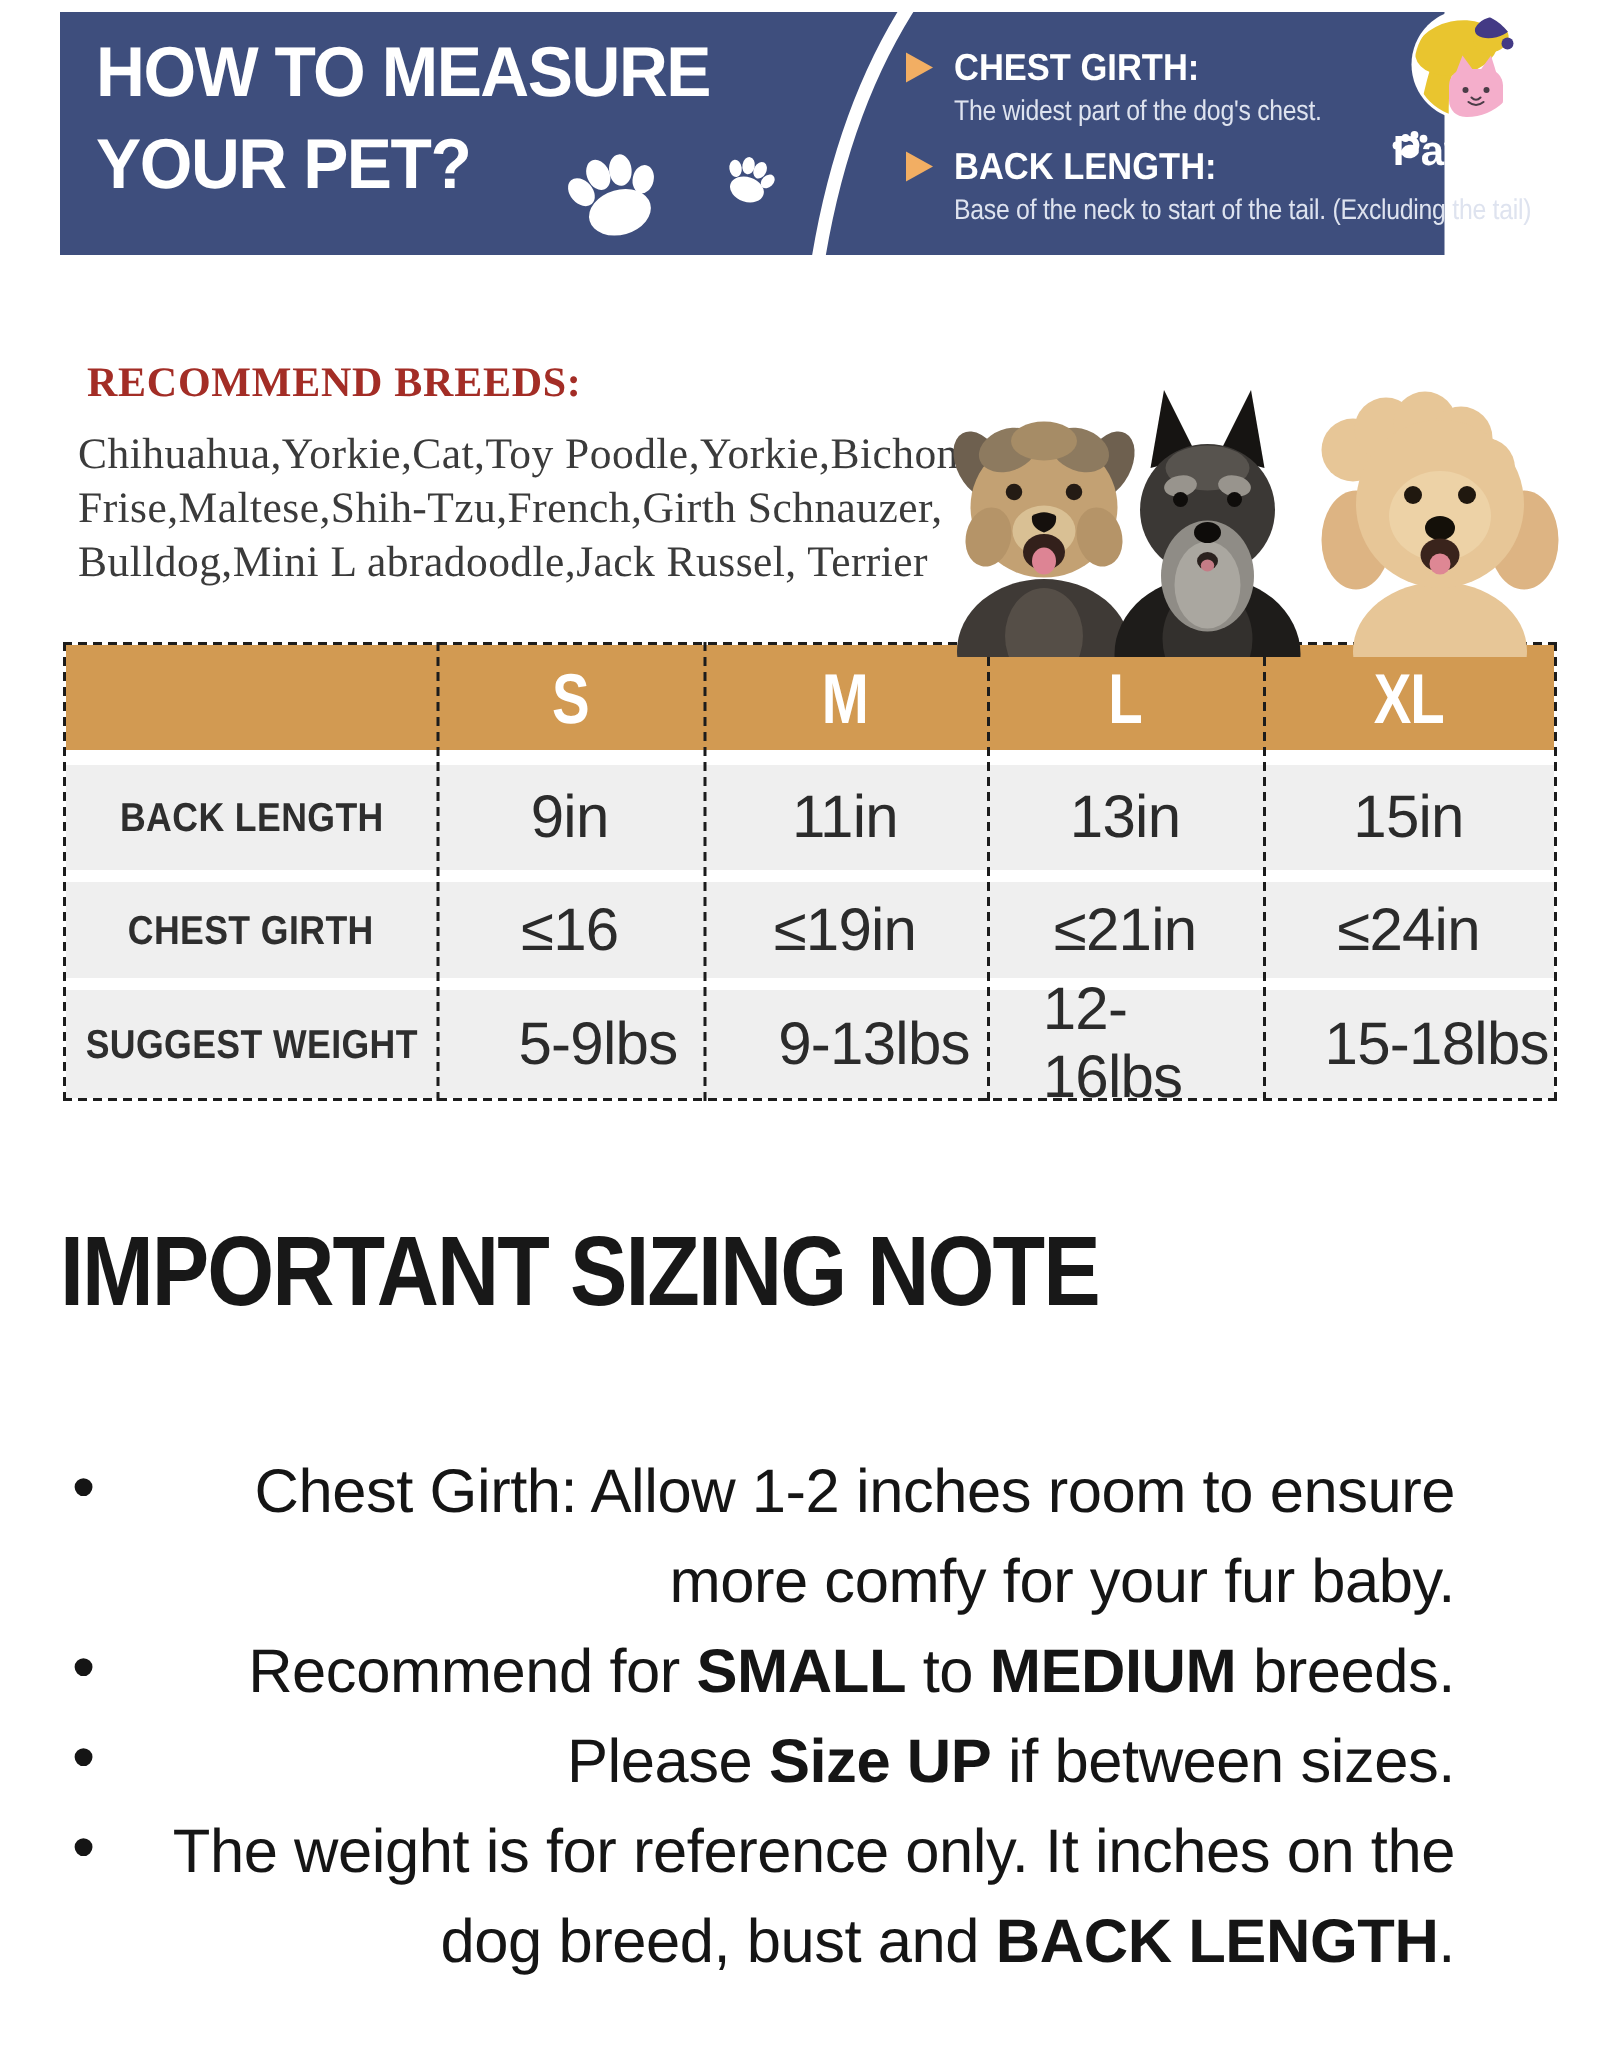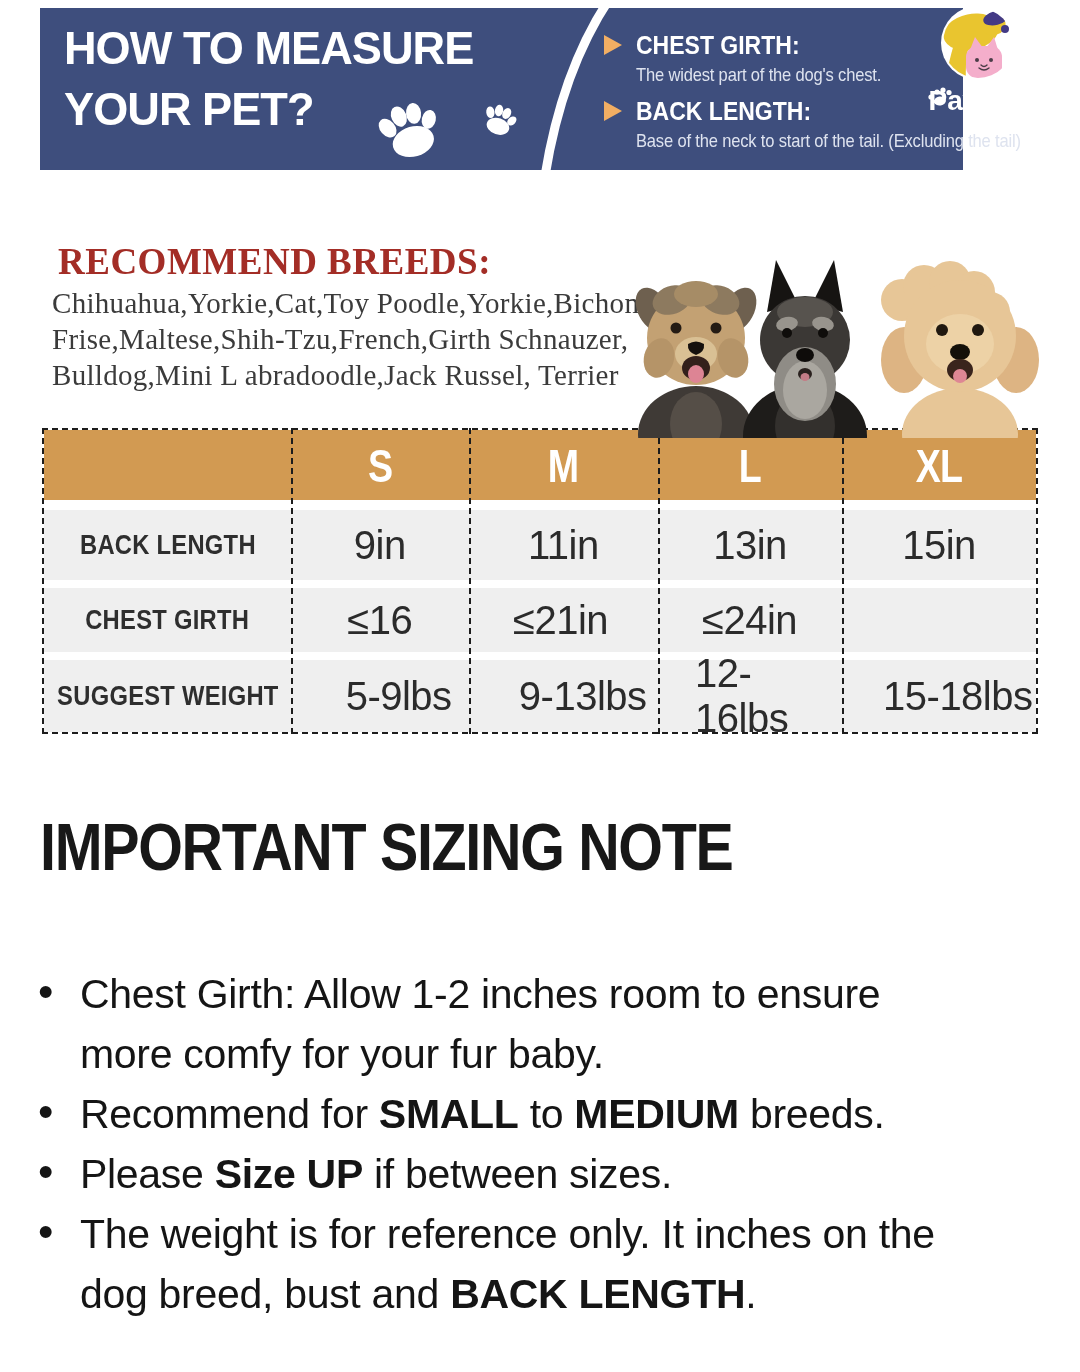--- a/index.html
+++ b/index.html
@@ -20,21 +20,21 @@
          border-left:18px solid #F2AE63; border-top:10px solid transparent; border-bottom:10px solid transparent; }
   .def-term { font-size:25px; font-weight:bold; color:#ffffff; letter-spacing:0;
               transform:scaleX(.92); transform-origin:left; white-space:nowrap; line-height:30px; }
   .def-desc { font-size:19px; color:#DEE3EF; margin-top:3px; line-height:24px;
               transform:scaleX(.87); transform-origin:left; white-space:nowrap; letter-spacing:-0.2px; }
   .logo-svg { position:absolute; left:878px; top:-4px; }
   .logo-text { font-family:"Liberation Sans", sans-serif; font-weight:bold; font-size:28px; fill:#ffffff; }
 
   
   .breeds-heading { position:absolute; left:58px; top:240px; font-family:"Liberation Serif", serif;
-                    font-weight:bold; font-size:37px; color:#A32D26; letter-spacing:.5px; }
+                    font-weight:bold; font-size:28px; color:#A32D26; letter-spacing:.5px; }
   .breeds-lines { position:absolute; left:52px; top:285px; font-family:"Liberation Serif", serif;
                   font-size:29px; line-height:36px; color:#3b3b3b; letter-spacing:.3px; }
   .breeds-lines .bline { display:block; }
 
   
   .dogs-svg { position:absolute; left:612px; top:248px; z-index:3; }
 
   
   .size-table { position:absolute; left:42px; top:428px; width:996px; height:306px;
                 border:2px dashed #1c1c1c; z-index:1; background:#ffffff; }
@@ -48,21 +48,21 @@
   .cell { display:flex; align-items:center; justify-content:center; }
   .c0 { width:24.9%; } .c1 { width:17.9%; } .c2 { width:19.1%; } .c3 { width:18.55%; } .c4 { width:19.55%;justify-content:center; }
   .size-letter { font-size:47px; font-weight:bold; color:#ffffff; transform:scaleX(.8); letter-spacing:-1px; }
   .row-label { font-size:27px; font-weight:bold; color:#2e2e2e; transform:scaleX(.88); white-space:nowrap; letter-spacing:.3px; }
   .cell-value { font-size:40px; color:#2b2b2b; letter-spacing:-.5px; }
 
   
   .note-heading { position:absolute; left:40px; top:814px; font-size:66px; font-weight:bold;
                   color:#181818; letter-spacing:-1.5px; transform:scaleX(.87); transform-origin:left top;
                   white-space:nowrap; line-height:66px; }
-  .bullets { position:absolute; left:32px; top:964px; width:940px; list-style:none; }
+  .bullets { position:absolute; left:42px; top:964px; width:940px; list-style:none;text-align:right; }
   .bullets li { position:relative; padding-left:48px; max-width:928px; font-size:41px; line-height:60px;
                 color:#151515; letter-spacing:-.3px; }
   .bullets li .btext { display:inline; }
   .bullets li::before { content:"\2022"; position:absolute; left:6px; top:-2px; font-size:44px; color:#151515; }
   .bullets b { font-weight:bold; }
 </style>
 </head>
 <body>
 
 <div class="page">
@@ -243,20 +243,23 @@
         </div>
     </div>
 
     <div class="trow trow-r1">
       <div class="cell c0">
           <span class="row-label">CHEST GIRTH</span>
         </div>
       <div class="cell c1">
           <span class="cell-value">≤16</span>
         </div>
+      <div class="cell c2">
+          <span class="cell-value">≤19in</span>
+        </div>
       <div class="cell c3">
           <span class="cell-value">≤21in</span>
         </div>
       <div class="cell c4">
           <span class="cell-value">≤24in</span>
         </div>
     </div>
 
     <div class="trow trow-r2">
       <div class="cell c0">

